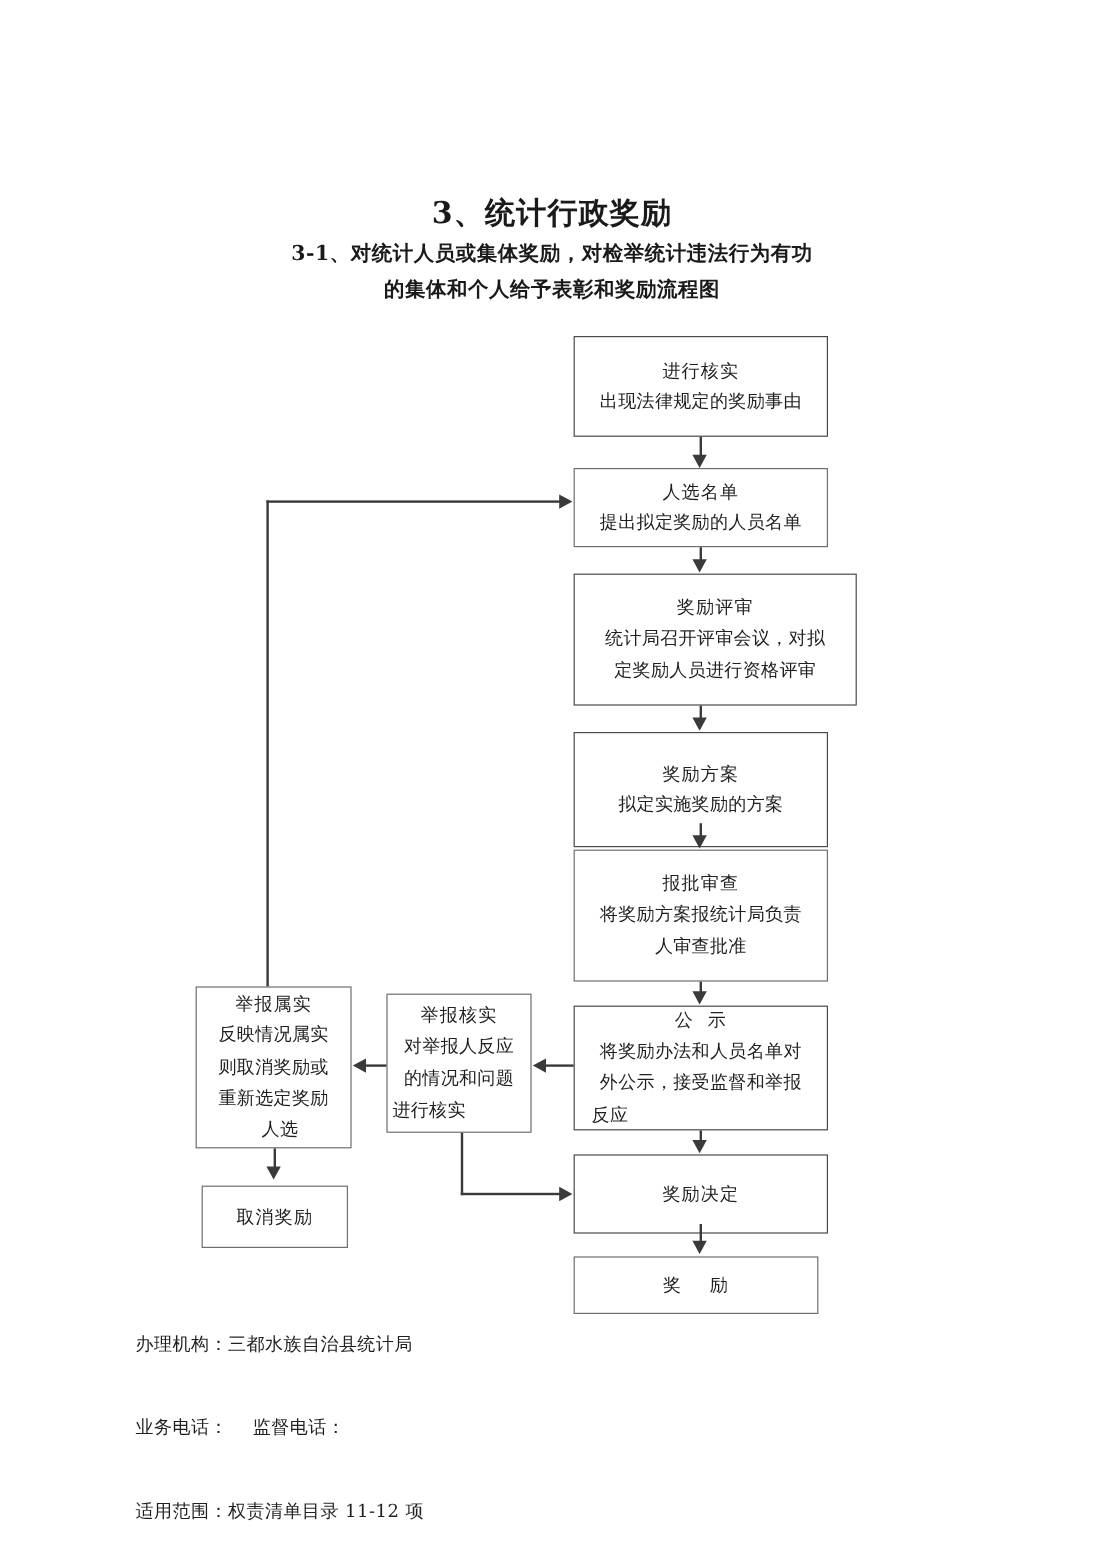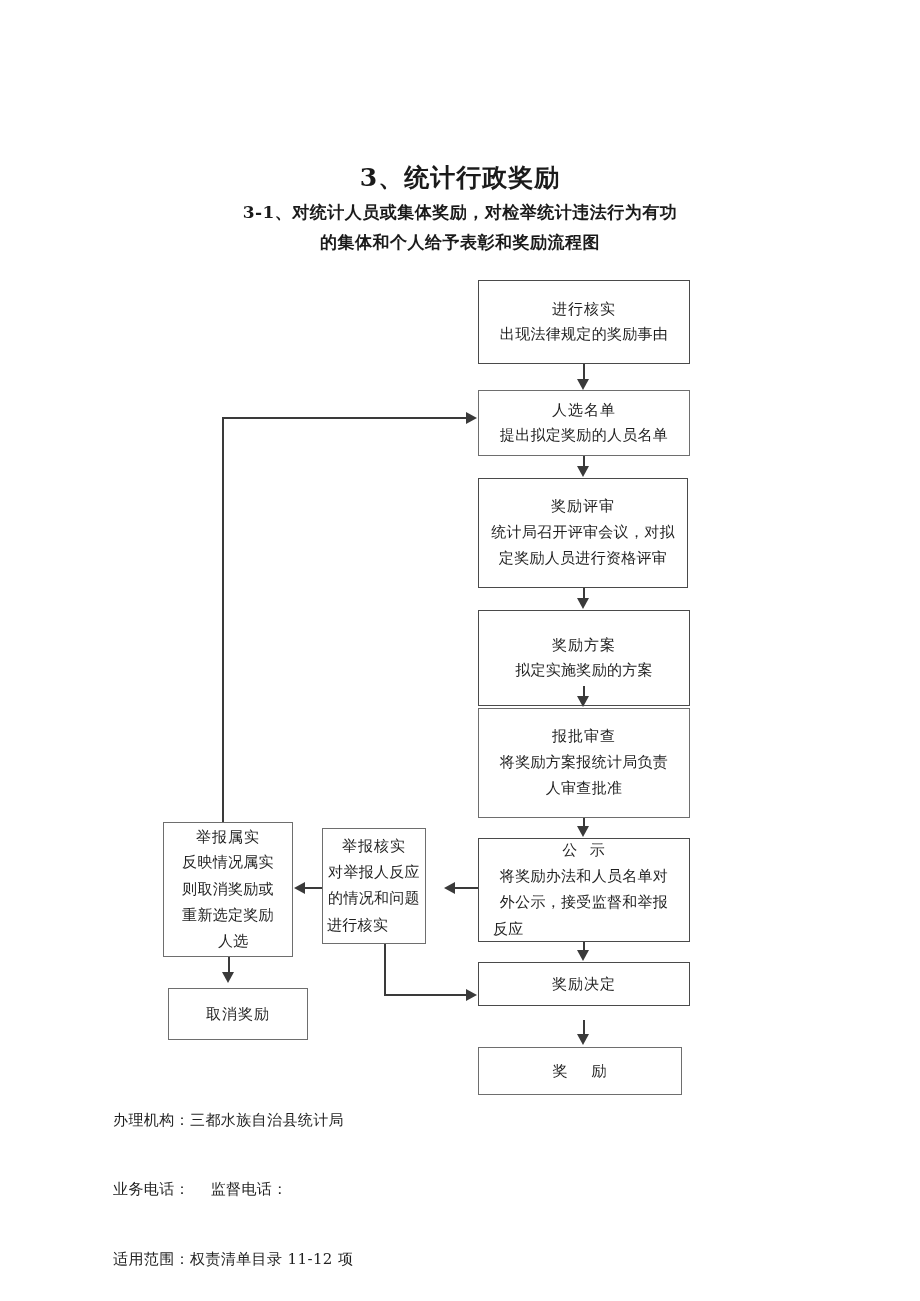--- a/index.html
+++ b/index.html
@@ -128,21 +128,21 @@
   <div class="node dark" style="left:478px; top:280px; width:212px; height:84px;">
     <div class="ttl">进行核实</div>
     <div class="desc">出现法律规定的奖励事由</div>
   </div>
 
   <div class="node" style="left:478px; top:390px; width:212px; height:66px;">
     <div class="ttl">人选名单</div>
     <div class="desc">提出拟定奖励的人员名单</div>
   </div>
 
-  <div class="node dark" style="left:478px; top:478px; width:210px; height:110px;">
+  <div class="node dark" style="left:478px; top:478px; width:236px; height:110px;">
     <div class="ttl">奖励评审</div>
     <div class="desc">统计局召开评审会议，对拟</div>
     <div class="desc">定奖励人员进行资格评审</div>
   </div>
 
   <div class="node dark" style="left:478px; top:610px; width:212px; height:96px;">
     <div class="ttl">奖励方案</div>
     <div class="desc">拟定实施奖励的方案</div>
   </div>
 
@@ -152,44 +152,44 @@
     <div class="desc">外公示，接受监督和举报</div>
     <div class="desc" style="align-self:flex-start; padding-left:14px;">反应</div>
   </div>
 
   <div class="node" style="left:478px; top:708px; width:212px; height:110px;">
     <div class="ttl">报批审查</div>
     <div class="desc">将奖励方案报统计局负责</div>
     <div class="desc">人审查批准</div>
   </div>
 
-  <div class="node dark" style="left:478px; top:962px; width:212px; height:44px;">
+  <div class="node dark" style="left:478px; top:962px; width:212px; height:66px;">
     <div class="ttl">奖励决定</div>
   </div>
 
   <div class="node" style="left:478px; top:1047px; width:204px; height:48px;">
     <div class="ttl">奖    励</div>
   </div>
 
-  <div class="node" style="left:322px; top:828px; width:104px; height:116px;">
+  <div class="node" style="left:322px; top:828px; width:121px; height:116px;">
     <div class="ttl">举报核实</div>
     <div class="desc" style="padding:0 2px;">对举报人反应</div>
     <div class="desc" style="padding:0 2px;">的情况和问题</div>
     <div class="desc" style="align-self:flex-start; padding-left:4px;">进行核实</div>
   </div>
 
   <div class="node" style="left:163px; top:822px; width:130px; height:135px;">
     <div class="ttl">举报属实</div>
     <div class="desc" style="padding:0 2px;">反映情况属实</div>
     <div class="desc" style="padding:0 2px;">则取消奖励或</div>
     <div class="desc" style="padding:0 2px;">重新选定奖励</div>
     <div class="desc" style="align-self:flex-start; padding-left:6px;margin-left:48px;">人选</div>
   </div>
 
-  <div class="node" style="left:168px; top:988px; width:140px; height:52px;">
+  <div class="node" style="left:168px; top:988px; width:122px; height:52px;">
     <div class="ttl">取消奖励</div>
   </div>
 
   <div class="vline" style="left:583px; top:364px; height:16px;"></div>
   <div class="arrow-down" style="left:577px; top:379px;"></div>
 
   <div class="vline" style="left:583px; top:456px; height:11px;"></div>
   <div class="arrow-down" style="left:577px; top:466px;"></div>
 
   <div class="vline" style="left:583px; top:588px; height:11px;"></div>

